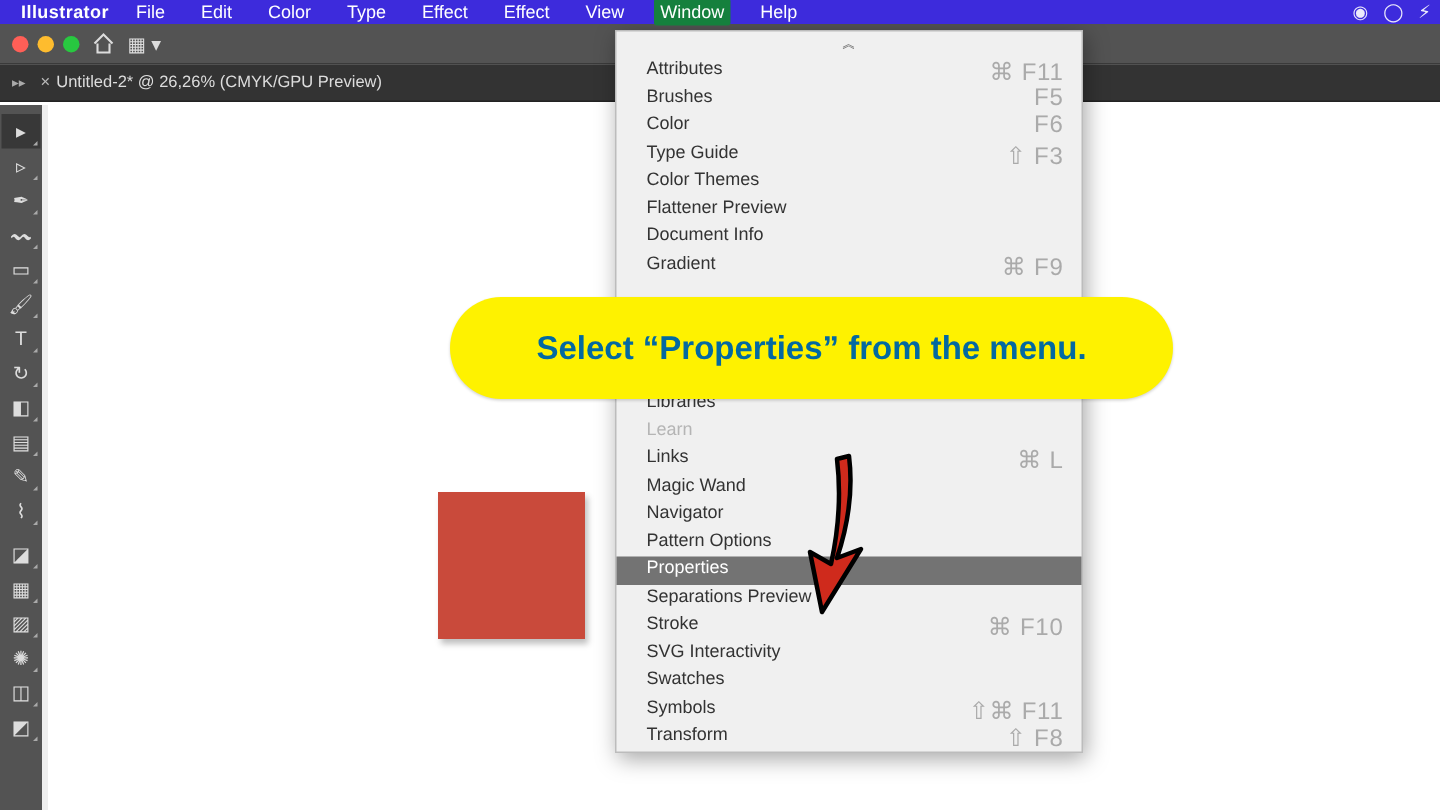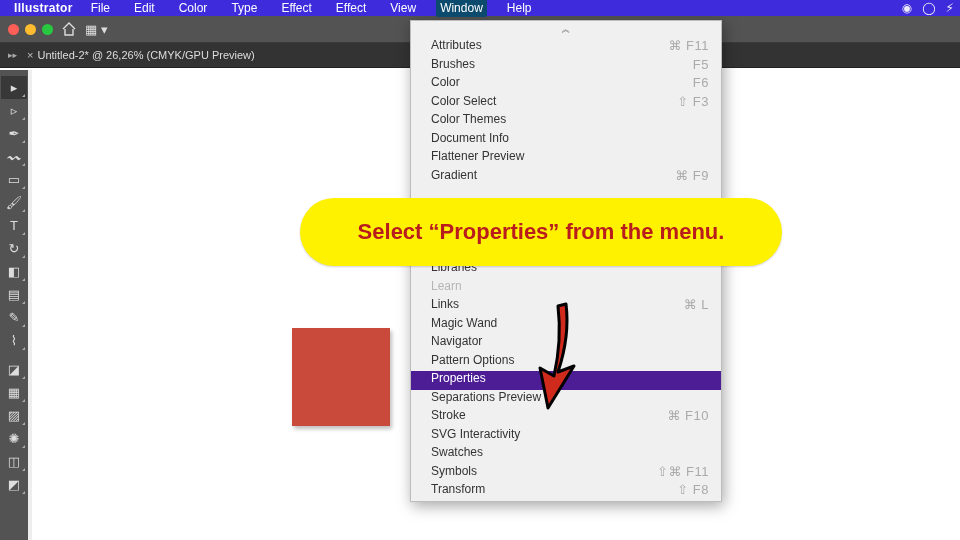--- a/index.html
+++ b/index.html
@@ -1,20 +1,20 @@
 <!DOCTYPE html>
 <html><head>
 <meta charset="utf-8">
 <style>
   html,body{margin:0;padding:0;width:960px;height:540px;overflow:hidden;font-family:-apple-system,"Helvetica Neue",Arial,sans-serif;background:#fff}
   .menubar{height:16px;background:#3d2bdc;display:flex;align-items:center;color:#fff;font-size:12px;padding:0 6px;position:relative;z-index:5}
   .menubar .apple{font-size:13px;margin-right:8px}
   .menubar .app-name{font-weight:700;margin-right:14px;letter-spacing:.3px}
   .menubar .m{margin-right:16px;padding:2px 4px;cursor:default}
-  .menubar .m.active{background:#0c4a6e;border-radius:2px}
+  .menubar .m.active{background:#15803d;border-radius:2px}
   .menubar .right{margin-left:auto;display:flex;align-items:center;gap:10px}
   .menubar .right span{opacity:.9}
   .appbar{height:26px;background:#535353;border-bottom:1px solid #3a3a3a;display:flex;align-items:center;padding:0 8px;gap:8px}
   .traffic{display:flex;gap:6px}
   .dot{width:11px;height:11px;border-radius:50%}
   .dot.red{background:#ff5f57}.dot.yel{background:#febc2e}.dot.grn{background:#28c840}
   .home-icon{color:#ddd}
   .grid-icon{color:#ddd;display:flex;align-items:center;gap:2px;font-size:13px}
   .tabbar{height:24px;background:#333;display:flex;align-items:center;color:#ddd;font-size:11px;padding:0 8px;border-bottom:1px solid #222}
   .expand{font-size:9px;opacity:.7;margin-right:10px}
@@ -25,23 +25,23 @@
   .tool.sel{background:#383838}
   .tool .corner{position:absolute;right:2px;bottom:2px;width:0;height:0;border-left:3px solid transparent;border-bottom:3px solid #aaa}
   .tgap{height:6px}
   .canvas{flex:1;background:#ffffff;position:relative}
   .left-pad{position:absolute;left:0;top:0;bottom:0;width:4px;background:#eee}
   .redsq{position:absolute;left:264px;top:258px;width:98px;height:98px;background:#c94a3b;box-shadow:2px 3px 4px rgba(0,0,0,.25)}
   .menu{position:absolute;left:410px;top:20px;width:310px;background:#f0f0f0;border:1px solid #bcbcbc;box-shadow:2px 4px 14px rgba(0,0,0,.35);font-size:12px;color:#333;z-index:4}
   .menu .scroll-up{text-align:center;font-size:9px;color:#777;padding:2px 0}
   .menu .row{display:flex;height:18.5px;padding:0 12px 0 20px;cursor:default}
   .menu .row.dis{color:#b5b5b5}
-  .menu .row .sc{margin-left:auto;color:#aaa;font-size:13px;letter-spacing:.5px}
-  .menu .row.sel{background:#4c1d95;color:#fff}
-  .callout{position:absolute;left:300px;top:198px;width:482px;height:68px;background:#fef200;border-radius:34px;display:flex;align-items:center;justify-content:center;font-size:22px;font-weight:700;color:#b91c1c;z-index:10;box-shadow:0 1px 2px rgba(0,0,0,.18)}
+  .menu .row .sc{margin-left:auto;color:#aaa;font-size:16px;letter-spacing:.5px}
+  .menu .row.sel{background:#737373;color:#fff}
+  .callout{position:absolute;left:300px;top:198px;width:482px;height:68px;background:#fef200;border-radius:34px;display:flex;align-items:center;justify-content:center;font-size:22px;font-weight:700;color:#0369a1;z-index:10;box-shadow:0 1px 2px rgba(0,0,0,.18)}
   .arrow{position:absolute;left:530px;top:296px;z-index:9}
   svg{display:block}
 </style>
 </head>
 <body>
 
 <div class="menubar">
   <span class="apple"></span>
   <span class="app-name">Illustrator</span>
   <span id="menus"><span class="m">File</span><span class="m">Edit</span><span class="m">Color</span><span class="m">Type</span><span class="m">Effect</span><span class="m">Effect</span><span class="m">View</span><span class="m active">Window</span><span class="m">Help</span></span>
@@ -108,31 +108,31 @@
     </div>
     <div class="row">
       <span>Brushes</span>
       <span class="sc">F5</span>
     </div>
     <div class="row">
       <span>Color</span>
       <span class="sc">F6</span>
     </div>
     <div class="row">
-      <span>Color Select</span>
+      <span>Type Guide</span>
       <span class="sc">⇧ F3</span>
     </div>
     <div class="row">
       <span>Color Themes</span>
     </div>
     <div class="row">
+      <span>Flattener Preview</span>
+    </div>
+    <div class="row">
       <span>Document Info</span>
-    </div>
-    <div class="row">
-      <span>Flattener Preview</span>
     </div>
     <div class="row">
       <span>Gradient</span>
       <span class="sc">⌘ F9</span>
     </div>
     <div class="row" style="visibility: hidden; height: 18.5px;">
       <span></span>
     </div>
     <div class="row" style="visibility: hidden; height: 18.5px;">
       <span></span>

